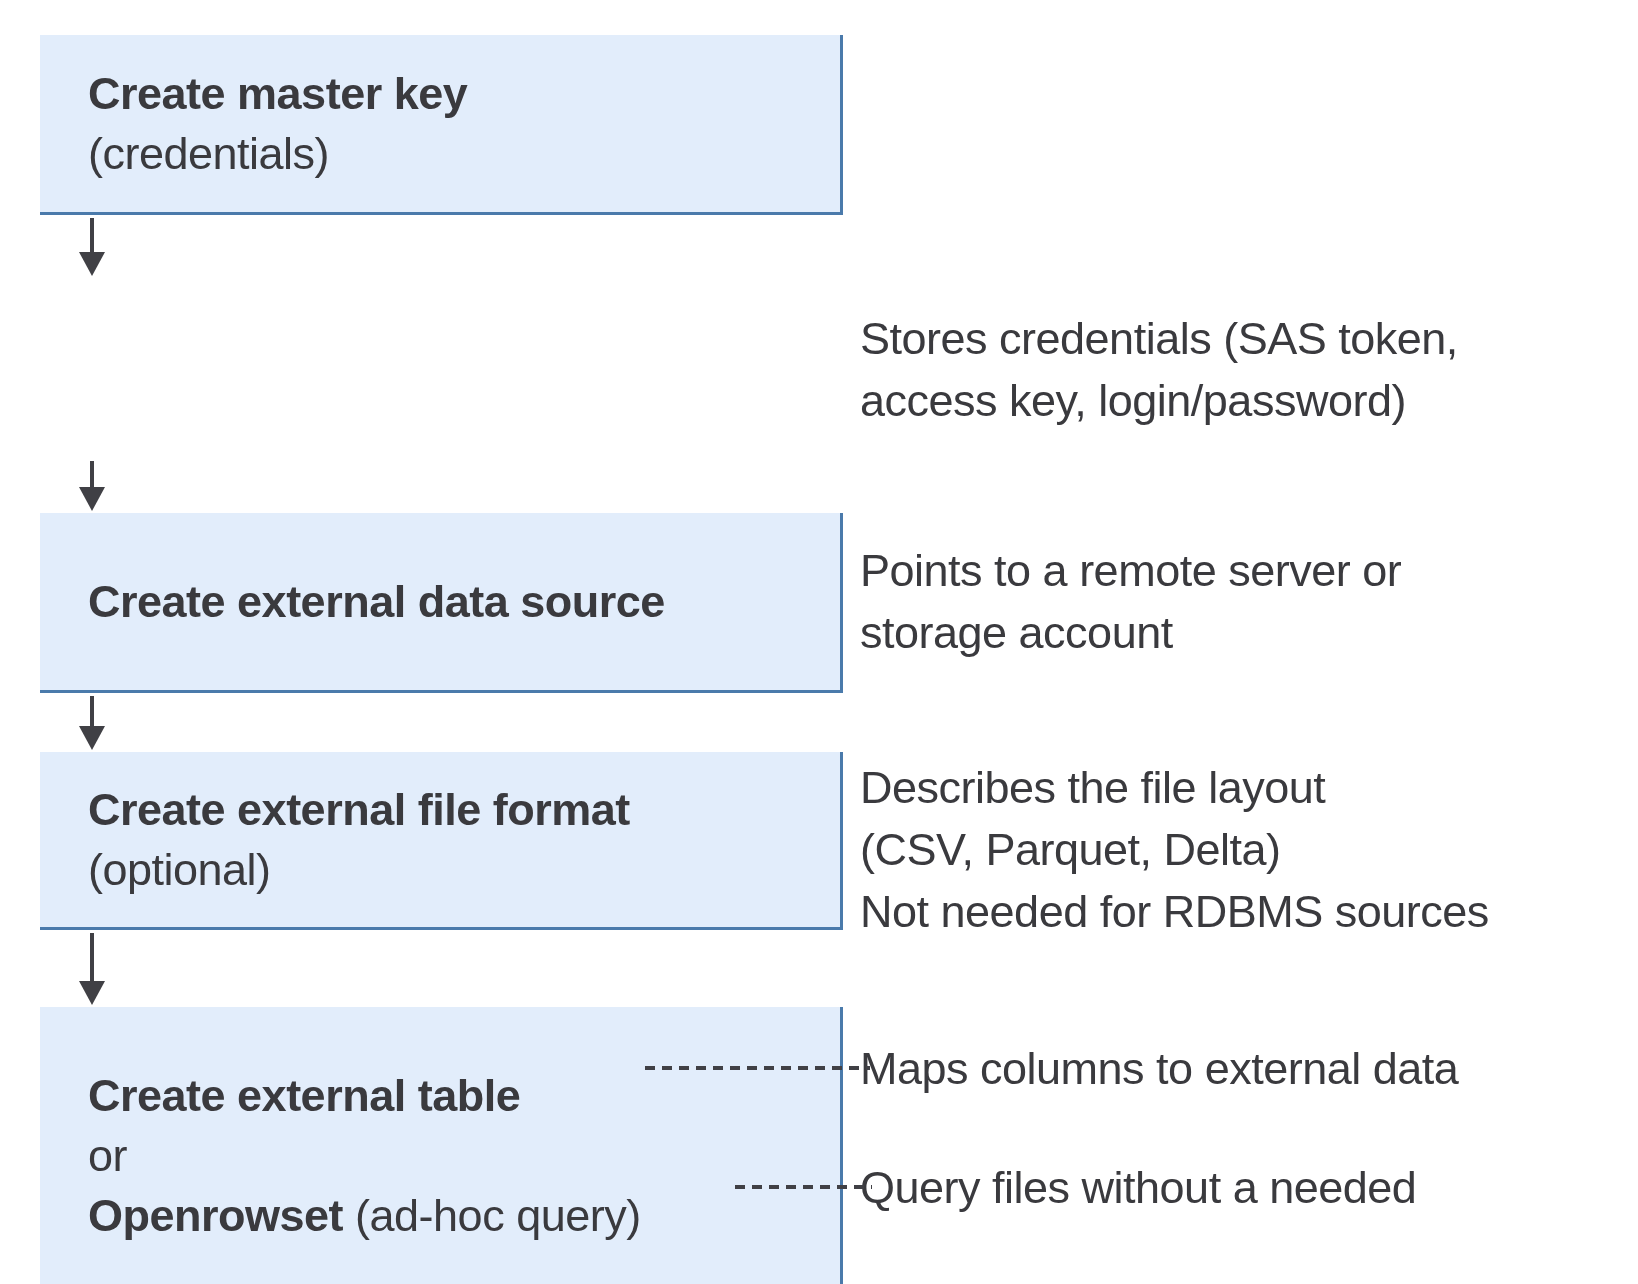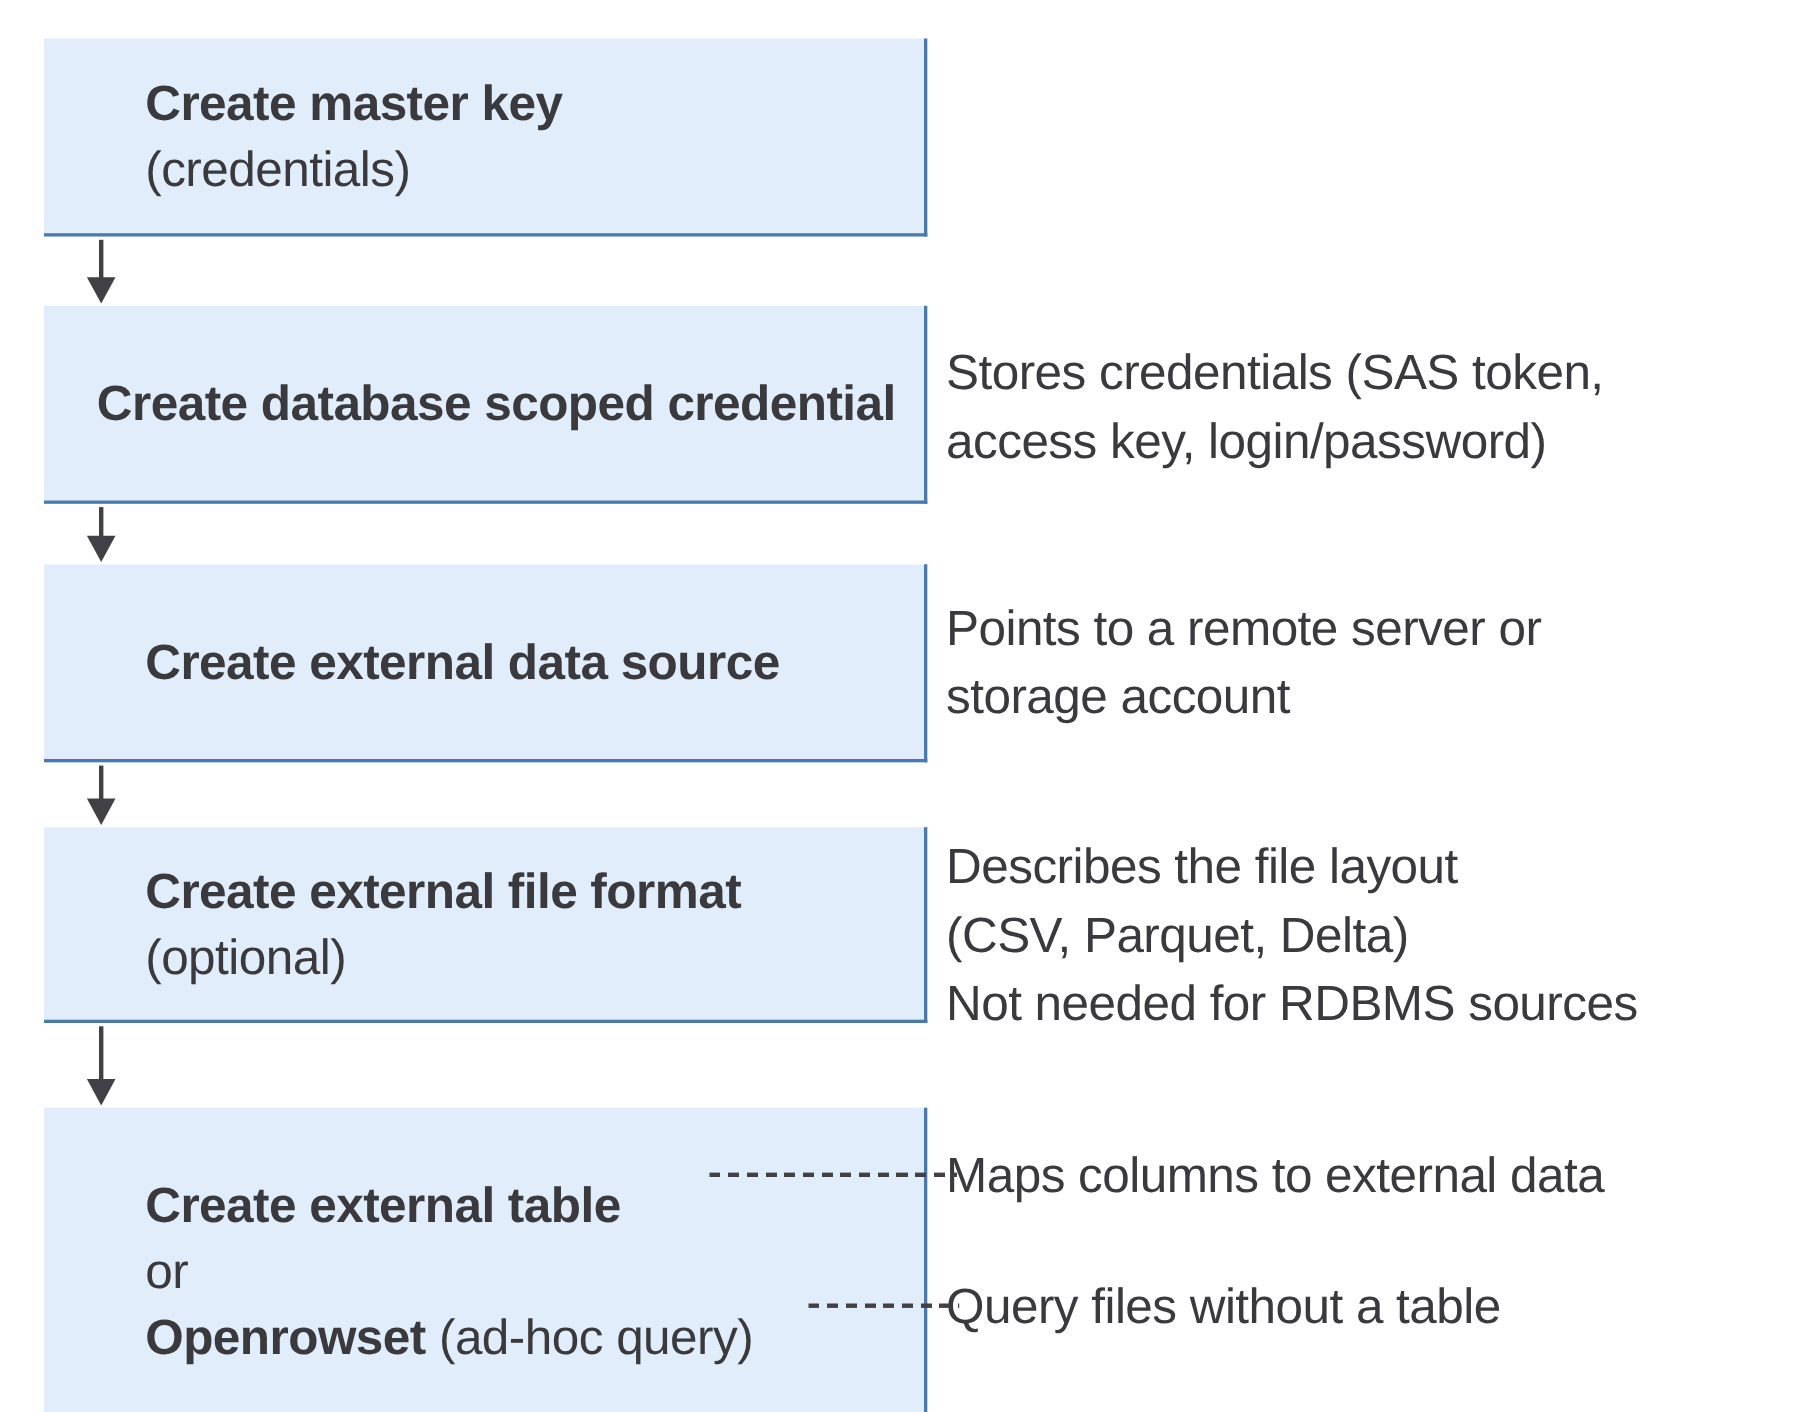--- a/index.html
+++ b/index.html
@@ -18,21 +18,21 @@
   .box {
     position:absolute; left:40px; width:803px;
     background:var(--box_fill);
     border-right:3px solid var(--box_border);
     border-bottom:3px solid var(--box_border);
     display:flex; flex-direction:column; justify-content:center;
     padding-left:48px; padding-right:22px;
     font-size:45px; line-height:60px; letter-spacing:-0.5px;
   }
   .bold { font-weight:700; }
-  .nowrap { white-space:nowrap;margin-left:44px; }
+  .nowrap { white-space:nowrap; }
   .ann {
     position:absolute; left:860px;
     font-size:45px; line-height:62px; letter-spacing:-0.5px;
     color:var(--text); white-space:nowrap;
   }
   .arrow { position:absolute; left:79px; width:26px; }
   .arrow .stem {
     position:absolute; left:11px; top:0; bottom:20px; width:4px;
     background:var(--arrow);
   }
@@ -49,23 +49,20 @@
 </head>
 <body>
 
 <div class="canvas">
 
   <div class="box" style="top:35px;height:180px">
     <div class="bold nowrap">Create master key</div>
     <div class="nowrap">(credentials)</div>
   </div>
 
-  <div class="box" style="top:278px;height:180px">
-    <div class="bold">Create database scoped credential</div>
-  </div>
 
   <div class="box" style="top:752px;height:178px">
     <div class="bold nowrap">Create external file format</div>
     <div class="nowrap">(optional)</div>
   </div>
 
   <div class="box" style="top:513px;height:180px">
     <div class="bold nowrap">Create external data source</div>
   </div>
 
@@ -107,19 +104,19 @@
     <div>Describes the file layout</div>
     <div>(CSV, Parquet, Delta)</div>
     <div>Not needed for RDBMS sources</div>
   </div>
 
   <div class="ann" style="top:1038px">
     <div>Maps columns to external data</div>
   </div>
 
   <div class="ann" style="top:1157px">
-    <div>Query files without a table</div>
+    <div>Query files without a needed</div>
   </div>
 
   <div class="dash" style="top:1066px;left:645px;width:225px"></div>
   <div class="dash" style="top:1185px;left:735px;width:137px"></div>
 
 </div>
 
 </body></html>

